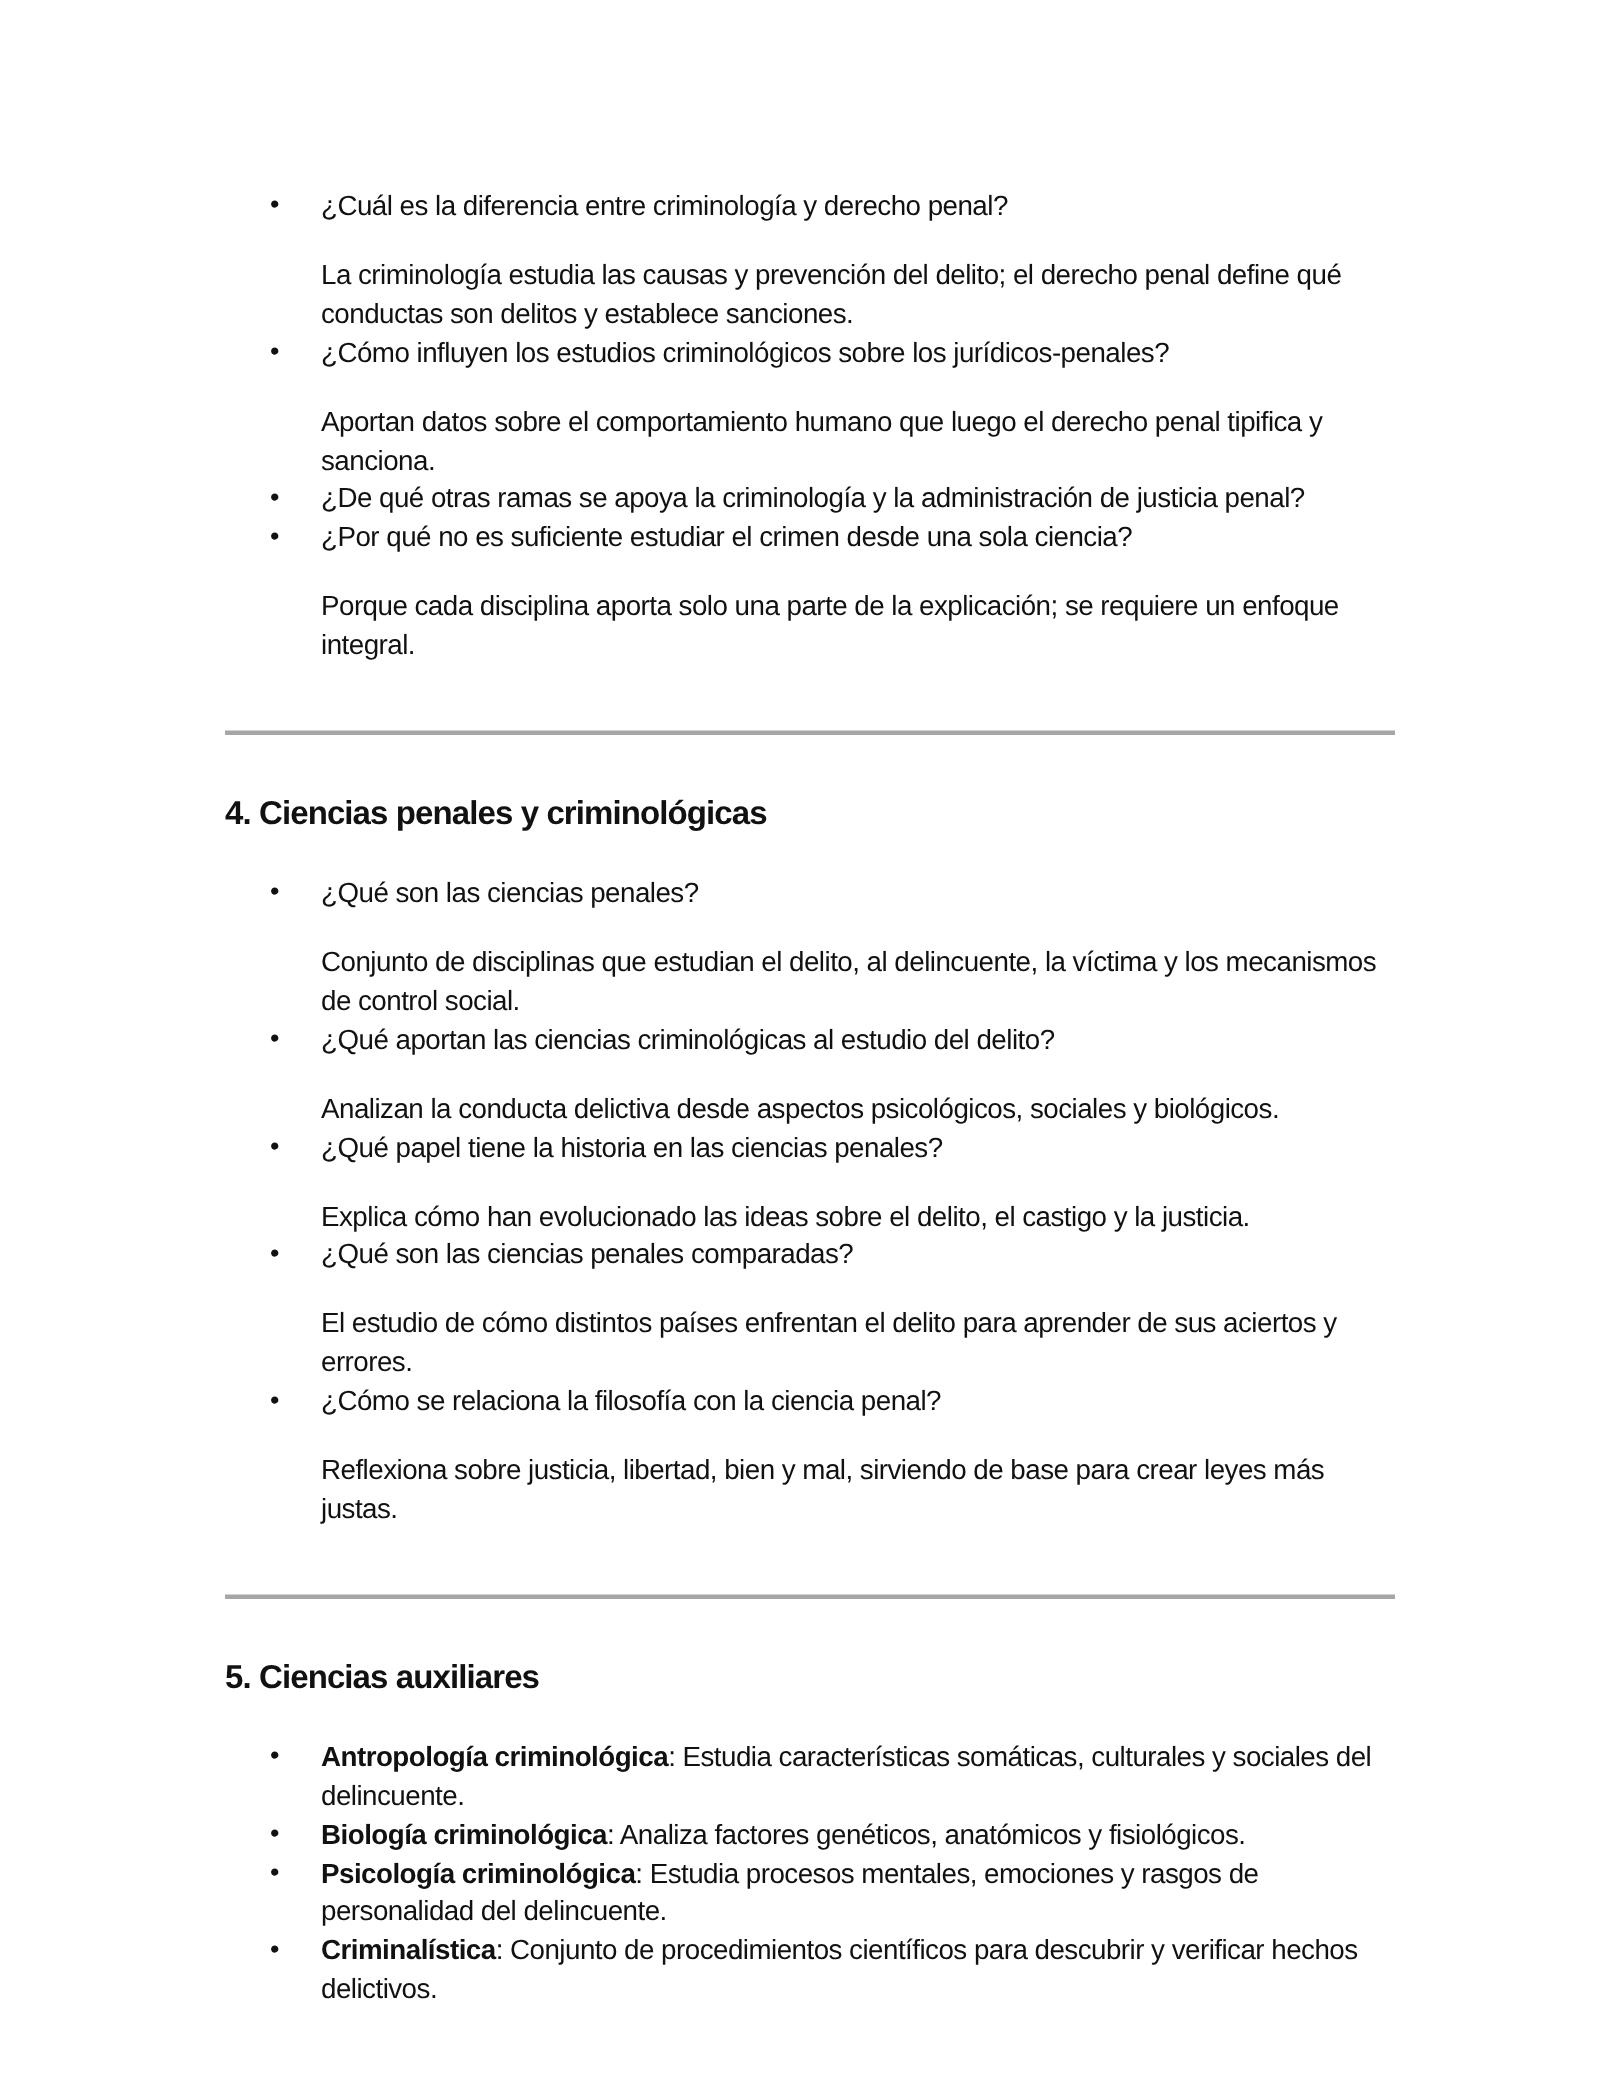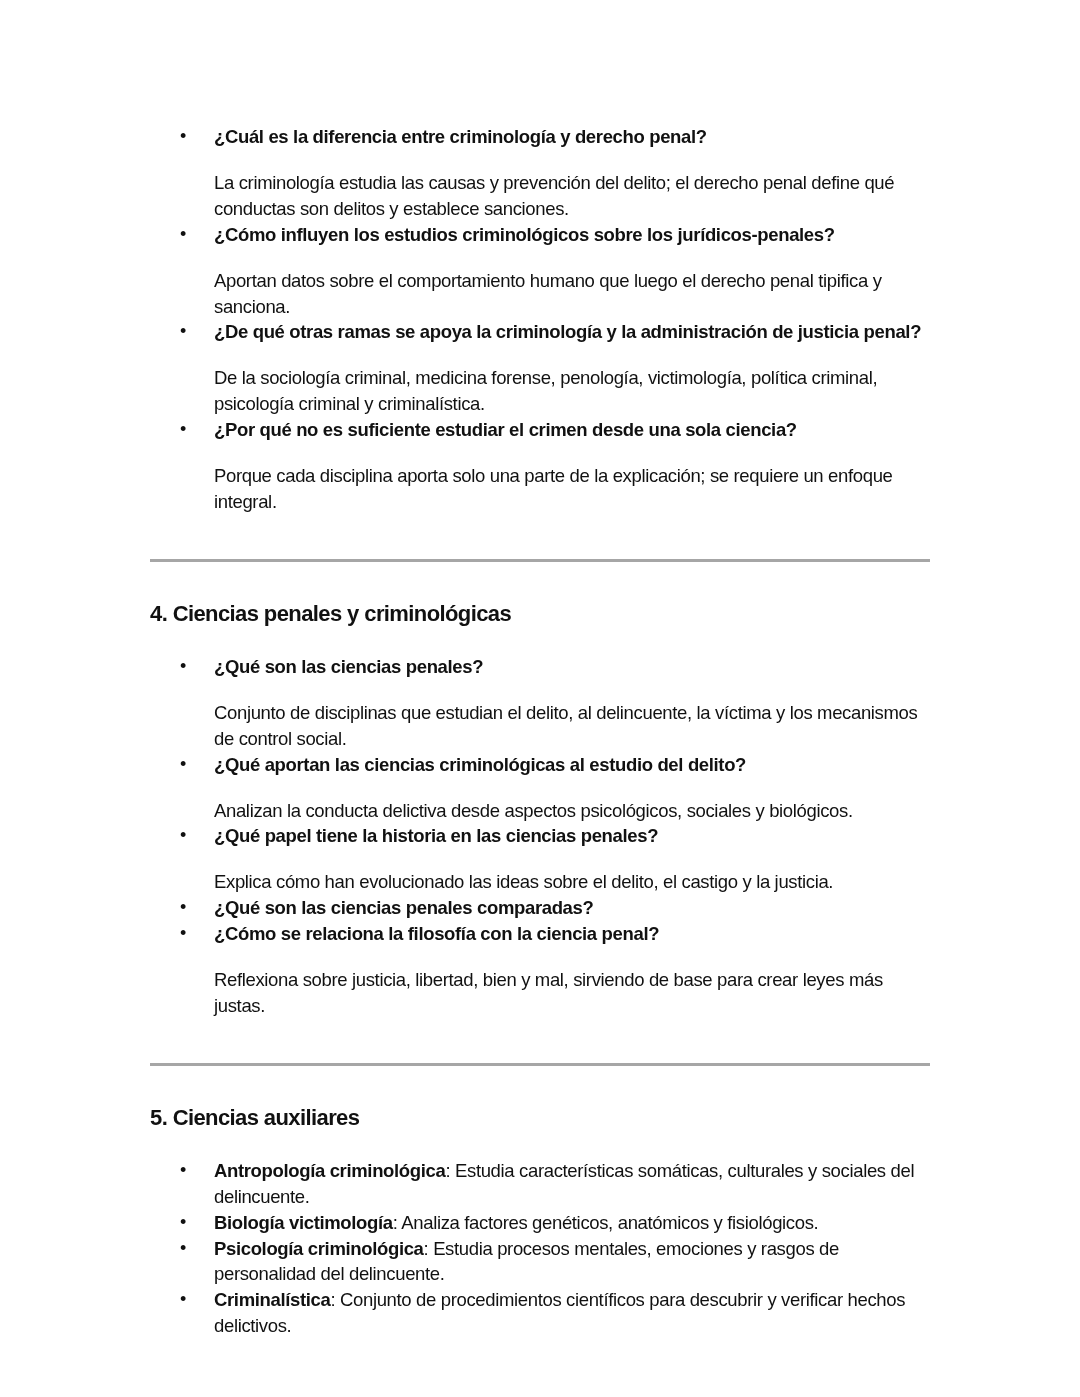--- a/index.html
+++ b/index.html
@@ -34,21 +34,21 @@
       letter-spacing: -0.35px;
     }
     ul.qa li .bullet {
       position: absolute;
       left: 30px;
       top: 0;
       font-size: 18px;
       line-height: 25.9px;
     }
     .q {
-      font-weight: bold;
+      font-weight: normal;
       display: block;
     }
     .a {
       display: block;
       margin-top: 20px;
     }
     .term { font-weight: bold; }
     hr.sep {
       border: none;
       height: 3px;
@@ -76,21 +76,20 @@
       <span class="a">La criminología estudia las causas y prevención del delito; el derecho penal define qué conductas son delitos y establece sanciones.</span>
     </li>
     <li>
       <span class="bullet">•</span>
       <span class="q">¿Cómo influyen los estudios criminológicos sobre los jurídicos-penales?</span>
       <span class="a">Aportan datos sobre el comportamiento humano que luego el derecho penal tipifica y sanciona.</span>
     </li>
     <li>
       <span class="bullet">•</span>
       <span class="q">¿De qué otras ramas se apoya la criminología y la administración de justicia penal?</span>
-      <span class="a">De la sociología criminal, medicina forense, penología, victimología, política criminal, psicología criminal y criminalística.</span>
     </li>
     <li>
       <span class="bullet">•</span>
       <span class="q">¿Por qué no es suficiente estudiar el crimen desde una sola ciencia?</span>
       <span class="a">Porque cada disciplina aporta solo una parte de la explicación; se requiere un enfoque integral.</span>
     </li>
   </ul>
 
   <hr class="sep" style="margin-top:44px;">
 
@@ -108,40 +107,41 @@
       <span class="a">Analizan la conducta delictiva desde aspectos psicológicos, sociales y biológicos.</span>
     </li>
     <li>
       <span class="bullet">•</span>
       <span class="q">¿Qué papel tiene la historia en las ciencias penales?</span>
       <span class="a">Explica cómo han evolucionado las ideas sobre el delito, el castigo y la justicia.</span>
     </li>
     <li>
       <span class="bullet">•</span>
       <span class="q">¿Qué son las ciencias penales comparadas?</span>
+      <span class="a">El estudio de cómo distintos países enfrentan el delito para aprender de sus aciertos y errores.</span>
     </li>
     <li>
       <span class="bullet">•</span>
       <span class="q">¿Cómo se relaciona la filosofía con la ciencia penal?</span>
       <span class="a">Reflexiona sobre justicia, libertad, bien y mal, sirviendo de base para crear leyes más justas.</span>
     </li>
   </ul>
 
   <hr class="sep" style="margin-top:44px;">
 
   <h2 class="section-title" style="margin-top:34px;">5. Ciencias auxiliares</h2>
 
   <ul class="qa" style="margin-top:22px;">
     <li>
       <span class="bullet">•</span>
       <span class="term">Antropología criminológica</span><span>: Estudia características somáticas, culturales y sociales del delincuente.</span>
     </li>
     <li>
       <span class="bullet">•</span>
-      <span class="term">Biología victimología</span><span>: Analiza factores genéticos, anatómicos y fisiológicos.</span>
+      <span class="term">Biología criminológica</span><span>: Analiza factores genéticos, anatómicos y fisiológicos.</span>
     </li>
     <li>
       <span class="bullet">•</span>
       <span class="term">Psicología criminológica</span><span>: Estudia procesos mentales, emociones y rasgos de personalidad del delincuente.</span>
     </li>
     <li>
       <span class="bullet">•</span>
       <span class="term">Criminalística</span><span>: Conjunto de procedimientos científicos para descubrir y verificar hechos delictivos.</span>
     </li>
   </ul>

